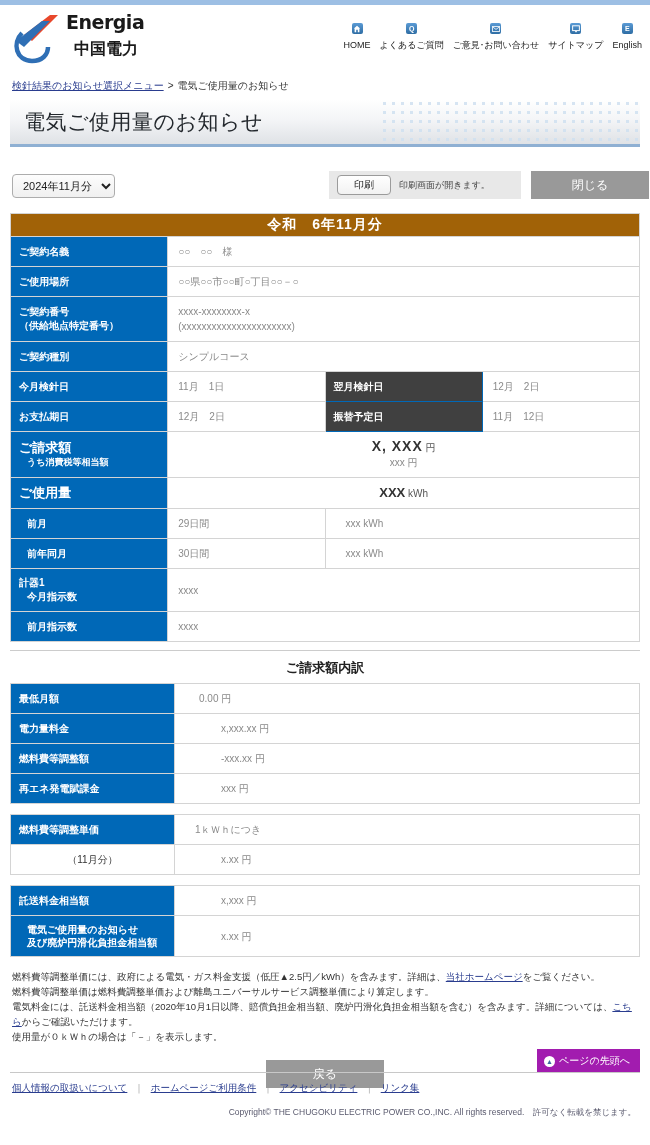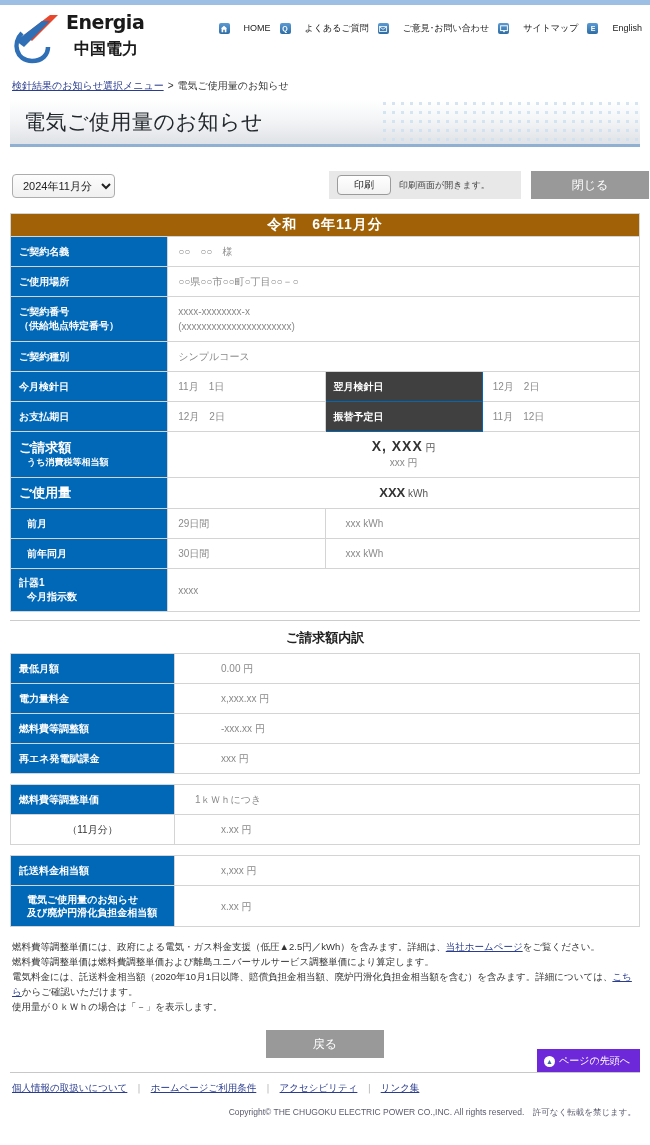--- a/index.html
+++ b/index.html
@@ -24,21 +24,21 @@
   .logo-energia {
     font-family: "DejaVu Sans", sans-serif;
     font-weight: bold; font-size: 19px; color: #1a1a1a;
     letter-spacing: -0.5px; line-height: 20px;
   }
   .logo-jp {
     margin-top: 8px; margin-left: 8px;
     font-size: 16px; font-weight: bold; color: #1a1a1a; line-height: 18px;
   }
   .nav { position: absolute; right: 8px; top: 18px; display: flex; align-items: center; gap: 9px; }
-  .nav-item { display: flex; align-items: center; gap: 14px; white-space: nowrap; cursor: pointer; }
+  .nav-item { display: flex; align-items: center; gap: 6px; white-space: nowrap; cursor: pointer; flex-direction: column; }
   .nav-label { font-size: 9px; color: #222; line-height: 11px; }
   .nav-icon {
     width: 11px; height: 11px; border-radius: 2px;
     background: linear-gradient(#5b9bd5, #2e6da4);
     display: inline-flex; align-items: center; justify-content: center;
     color: #fff; font-size: 7px; font-weight: bold; line-height: 1;
     flex: 0 0 auto;
   }
   .nav-icon svg { display: block; }
 
@@ -146,21 +146,21 @@
   .back-wrap { margin-top: 16px; display: flex; justify-content: center; }
   .back-btn {
     width: 118px; height: 28px; background: #999999; color: #fff;
     font-size: 12px; display: flex; align-items: center; justify-content: center;
     border: none; cursor: pointer;
   }
 
   
   .pagetop-wrap { position: absolute; right: 10px; top: 1049px; }
   .pagetop {
-    background: #6d28d9; color: #fff; font-size: 10px;
+    background: #a21caf; color: #fff; font-size: 10px;
     padding: 5px 10px 5px 7px; display: inline-flex; align-items: center; gap: 4px;
     cursor: pointer;
   }
   .pagetop-ico {
     width: 11px; height: 11px; border-radius: 50%;
     background: #ffffff; color: #3d6ba5;
     display: inline-flex; align-items: center; justify-content: center;
     font-size: 7px; line-height: 1;
   }
 
@@ -323,31 +323,35 @@
       <td class="val grey">30日間</td>
       <td class="val grey" colspan="2" style="padding-left:20px">xxx kWh</td>
     </tr>
     <tr>
       <td class="lbl">
         <div>計器1</div>
         <div style="padding-left:8px">今月指示数</div>
       </td>
       <td class="val grey" colspan="3">xxxx</td>
     </tr>
+    <tr>
+      <td class="lbl sub">前月指示数</td>
+      <td class="val grey" colspan="3">xxxx</td>
+    </tr>
   </tbody>
     </table>
 
   <div class="hr-sep"></div>
   <div class="section-title">ご請求額内訳</div>
 
   <table class="tbl">
     <tbody>
         <tr>
       <td class="lbl">最低月額</td>
-      <td class="val grey" style="padding-left:46px">0.00 円</td>
+      <td class="val grey" style="padding-left:24px">0.00 円</td>
     </tr>
     <tr>
       <td class="lbl">電力量料金</td>
       <td class="val grey" style="padding-left:46px">x,xxx.xx 円</td>
     </tr>
     <tr>
       <td class="lbl">燃料費等調整額</td>
       <td class="val grey" style="padding-left:46px">-xxx.xx 円</td>
     </tr>
     <tr>

